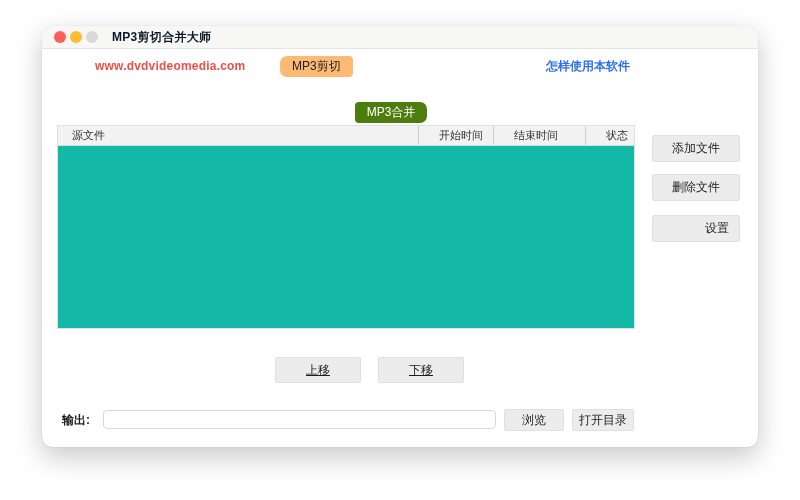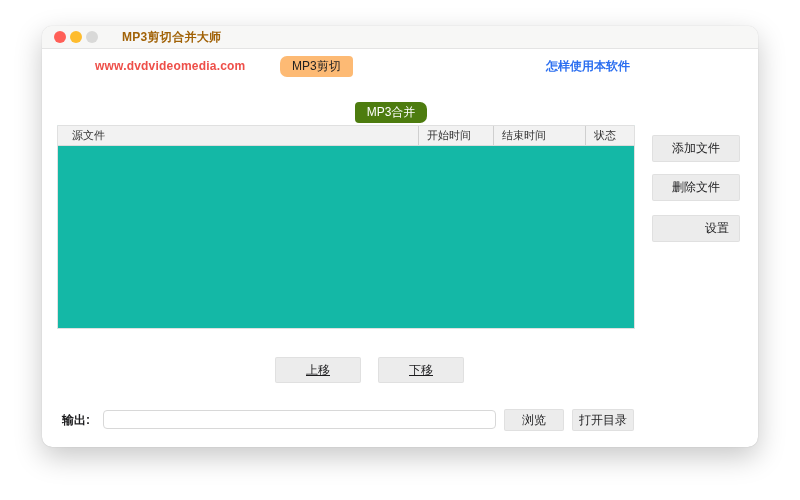--- a/index.html
+++ b/index.html
@@ -25,22 +25,22 @@
     border-bottom: 1px solid #e4e4e4;
     border-radius: 10px 10px 0 0;
     display: flex; align-items: center;
   }
   .traffic { display: flex; gap: 4px; margin-left: 12px; }
   .light { width: 12px; height: 12px; border-radius: 50%; }
   .light.close { background: #ff5f57; }
   .light.min { background: #febc2e; }
   .light.zoomd { background: #d9d9d8; }
   .win-title {
-    margin-left: 24px;
-    font-size: 12px; font-weight: 700; color: #a16207;
+    margin-left: 14px;
+    font-size: 12px; font-weight: 700; color: #0f172a;
     letter-spacing: 0.3px;
   }
   
   .site-link {
     position: absolute; left: 53px; top: 30px; height: 20px; line-height: 20px;
     font-size: 12px; font-weight: 700; color: #ee4f49; text-decoration: none;
     letter-spacing: 0.2px;
   }
   .tabs { position: absolute; left: 238px; top: 30px; display: flex; gap: 2px; }
   .tab {
@@ -64,21 +64,21 @@
   .filetable-header {
     display: grid;
     grid-template-columns: 360px 75px 92px 1fr;
     height: 20px;
     background: #f2f2f2;
     border-bottom: 1px solid #dcdcdc;
   }
   .filetable-header .cell {
     font-size: 11px; color: #333333;
     line-height: 19px;
-    padding-left: 8px;
+    padding-left: 20px;
     white-space: nowrap; overflow: hidden;
   }
   .filetable-header .cell:first-child { padding-left: 14px; }
   .filetable-header .cell + .cell { border-left: 1px solid #cfcfcf; }
   .filetable-body { height: 243px; }
   
   .btn {
     position: absolute;
     background: #ececec;
     border: 1px solid rgba(0,0,0,0.05);

